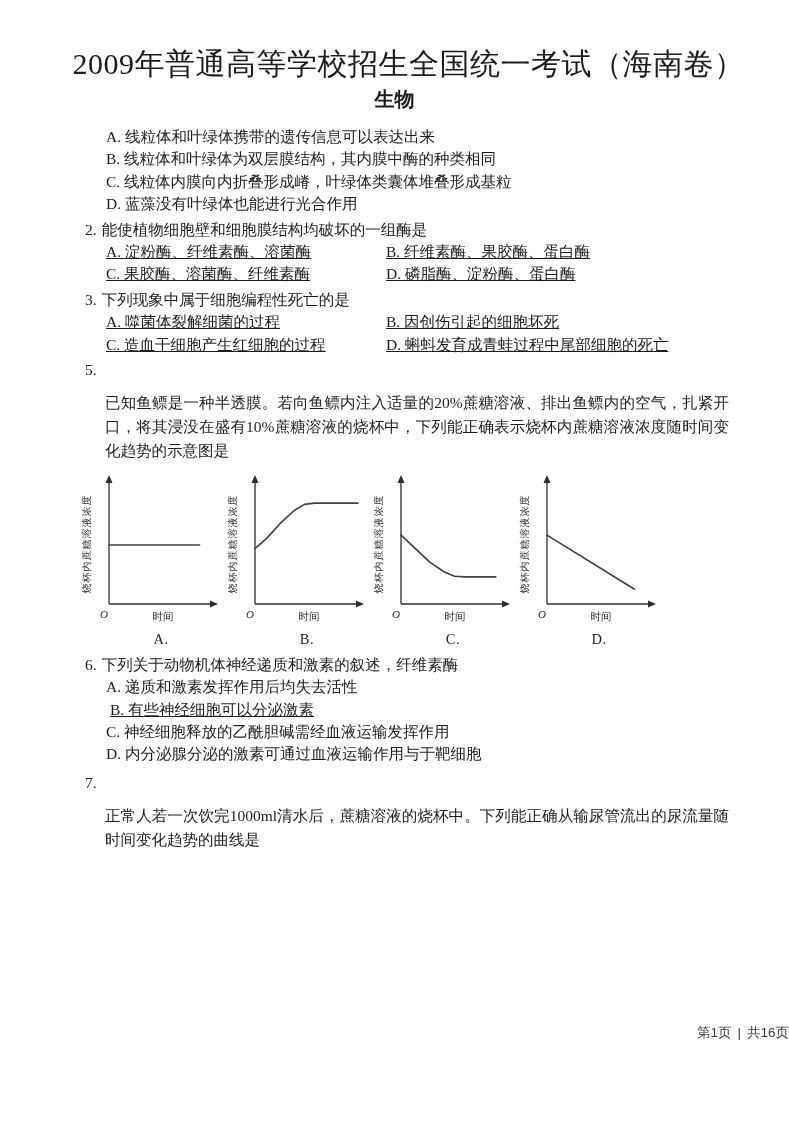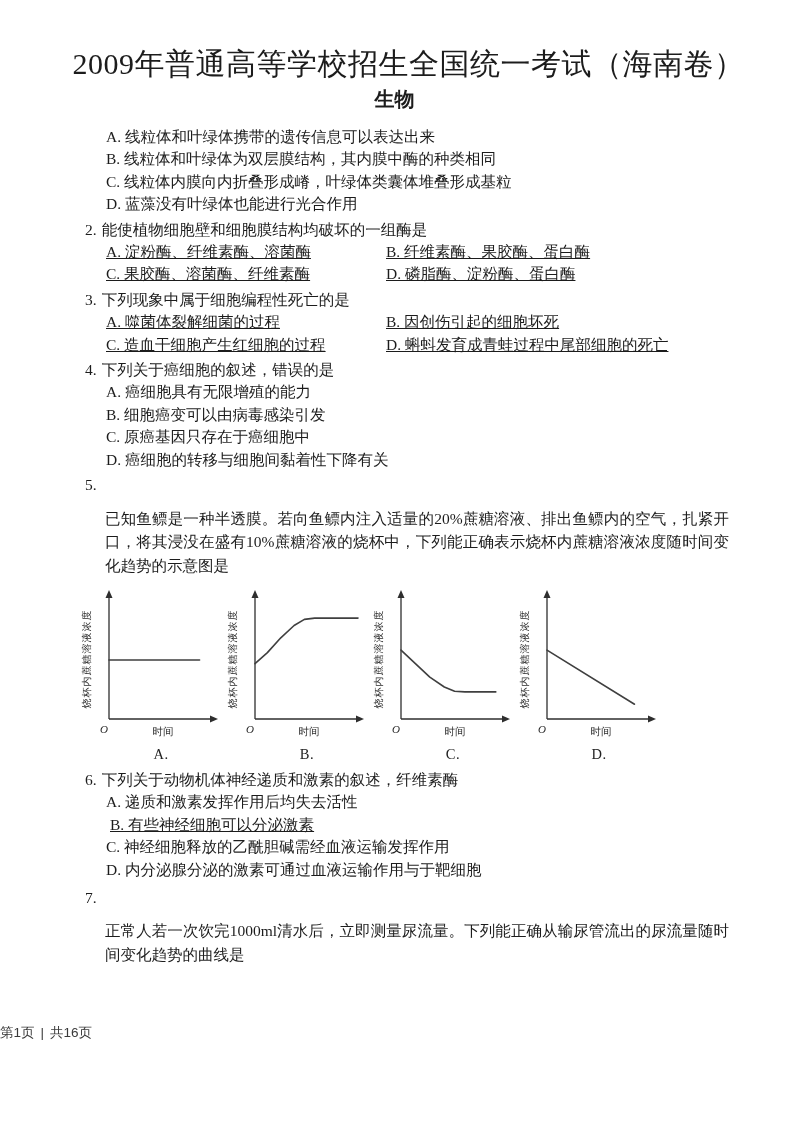--- a/index.html
+++ b/index.html
@@ -16,21 +16,21 @@
   .q-num { margin-right:5px; }
   .options-list .option { padding-left:21px; line-height:22.4px; }
   .options-grid { display:grid; grid-template-columns:280px auto; padding-left:21px; }
   .options-grid .option { line-height:22.4px;text-decoration:underline; }
   .q-paragraph { padding-left:20px; line-height:23.8px; text-align:justify; width:624px; margin-top:10px; }
   .charts-row { display:flex; margin-left:-8px; margin-top:9px; }
   .chart-block { width:146px; }
   .chart-letter { font-size:14.5px; margin-top:1px; text-align:center; padding-left:22px; letter-spacing:0.5px; color:#222; }
   svg text { fill:#2b2b2b; }
   .footer {
-    position:absolute; top:1024px; left:0; width:100%; text-align:left;
+    position:absolute; top:1024px; left:0; width:100%; text-align:right;
     font-size:13.5px; color:#3a3a3a; font-family:"Liberation Sans","DejaVu Sans",sans-serif;
   }
   .footer .sep { margin:0 6px; }
 </style>
 </head>
 <body>
 
 <div class="doc-title">2009年普通高等学校招生全国统一考试（海南卷）</div>
 <div class="doc-subject">生物</div>
 
@@ -58,29 +58,20 @@
   <div class="question">
     <div class="q-line"><span class="q-num">3.</span><span>下列现象中属于细胞编程性死亡的是</span></div>
     <div class="options-grid">
       <div class="option">A. 噬菌体裂解细菌的过程</div>
       <div class="option">B. 因创伤引起的细胞坏死</div>
       <div class="option">C. 造血干细胞产生红细胞的过程</div>
       <div class="option">D. 蝌蚪发育成青蛙过程中尾部细胞的死亡</div>
     </div>
   </div>
 
-  <div class="question">
-    <div class="q-line"><span class="q-num">4.</span><span>下列关于癌细胞的叙述，错误的是</span></div>
-    <div class="options-list">
-      <div class="option">A. 癌细胞具有无限增殖的能力</div>
-      <div class="option">B. 细胞癌变可以由病毒感染引发</div>
-      <div class="option">C. 原癌基因只存在于癌细胞中</div>
-      <div class="option">D. 癌细胞的转移与细胞间黏着性下降有关</div>
-    </div>
-  </div>
 
   <div class="question">
     <div class="q-line"><span class="q-num">5.</span></div>
     <div class="q-paragraph">已知鱼鳔是一种半透膜。若向鱼鳔内注入适量的20%蔗糖溶液、排出鱼鳔内的空气，扎紧开口，将其浸没在盛有10%蔗糖溶液的烧杯中，下列能正确表示烧杯内蔗糖溶液浓度随时间变化趋势的示意图是</div>
 
     <div class="charts-row">
 
       <div class="chart-block">
         <svg width="146" height="154" viewBox="0 0 146 154">
           <line x1="32" y1="132" x2="32" y2="9" stroke="#2e2e2e" stroke-width="1.3"></line>
@@ -144,20 +135,20 @@
     <div class="options-list">
       <div class="option">A. 递质和激素发挥作用后均失去活性</div>
       <div class="option" style="padding-left:25px;text-decoration:underline;">B. 有些神经细胞可以分泌激素</div>
       <div class="option">C. 神经细胞释放的乙酰胆碱需经血液运输发挥作用</div>
       <div class="option">D. 内分泌腺分泌的激素可通过血液运输作用与于靶细胞</div>
     </div>
   </div>
 
   <div class="question" style="margin-top:6px;">
     <div class="q-line"><span class="q-num">7.</span></div>
-    <div class="q-paragraph">正常人若一次饮完1000ml清水后，立即测量尿流量。下列能正确从输尿管流出的尿流量随时间变化趋势的曲线是</div>
+    <div class="q-paragraph">正常人若一次饮完1000ml清水后，蔗糖溶液的烧杯中。下列能正确从输尿管流出的尿流量随时间变化趋势的曲线是</div>
   </div>
 
 </div>
 
 <div class="footer">
   <span>第1页</span><span class="sep">|</span><span>共16页</span>
 </div>
 
 </body></html>

